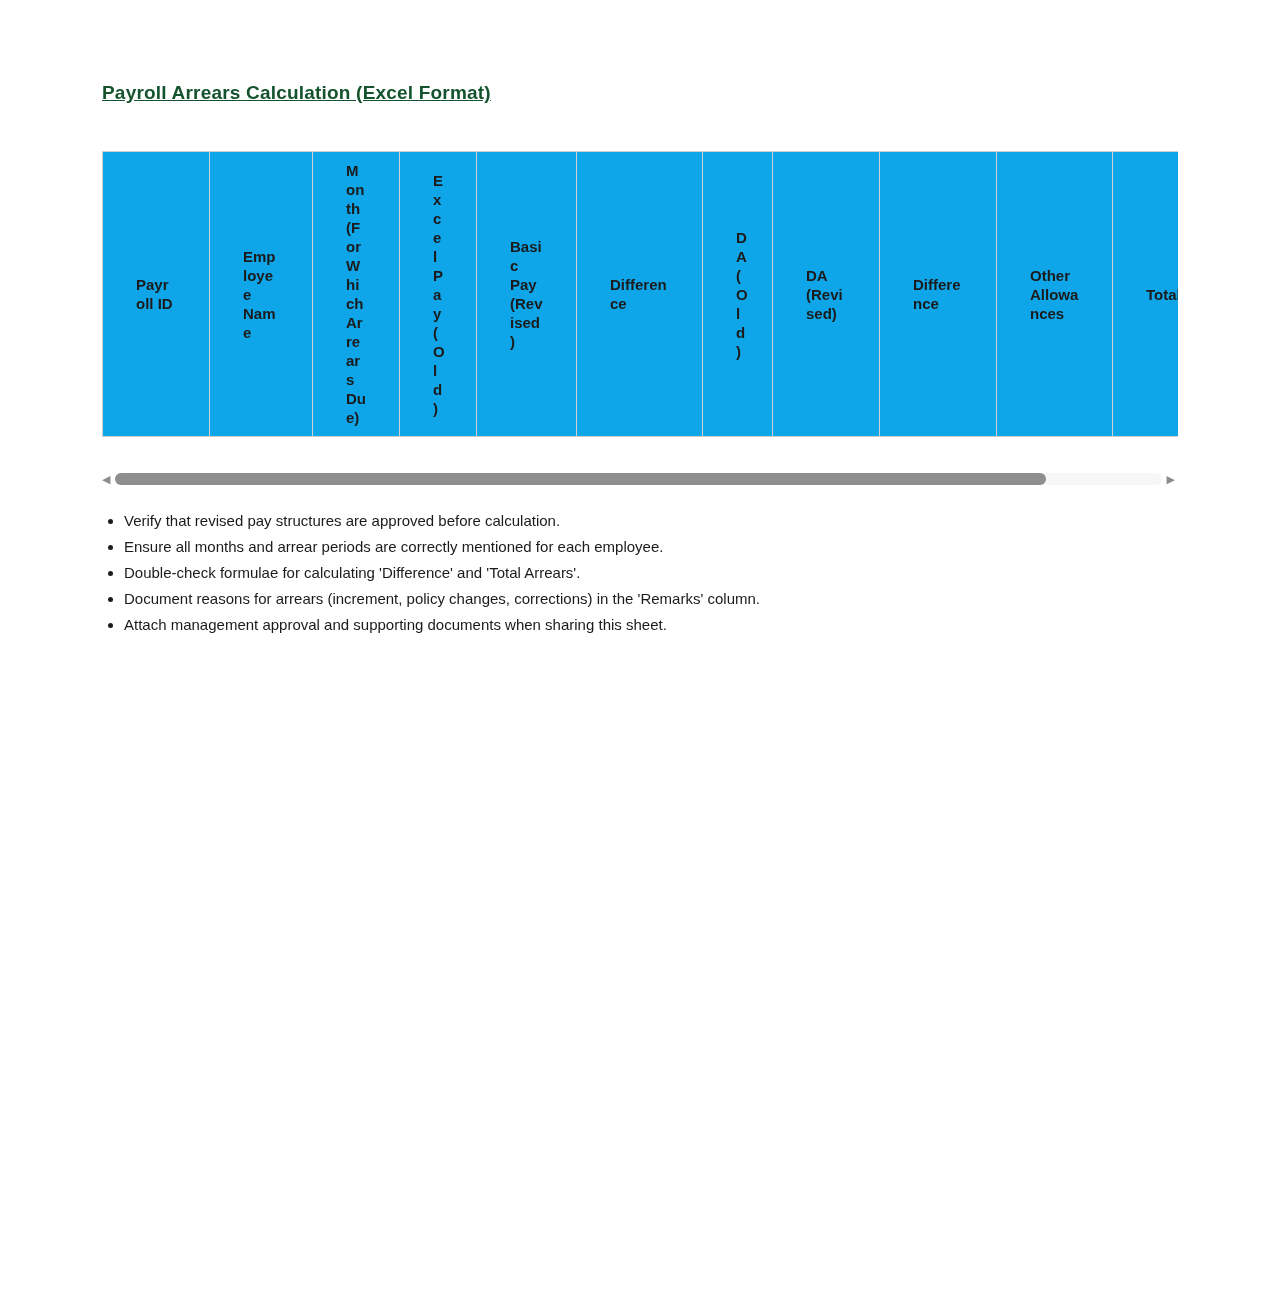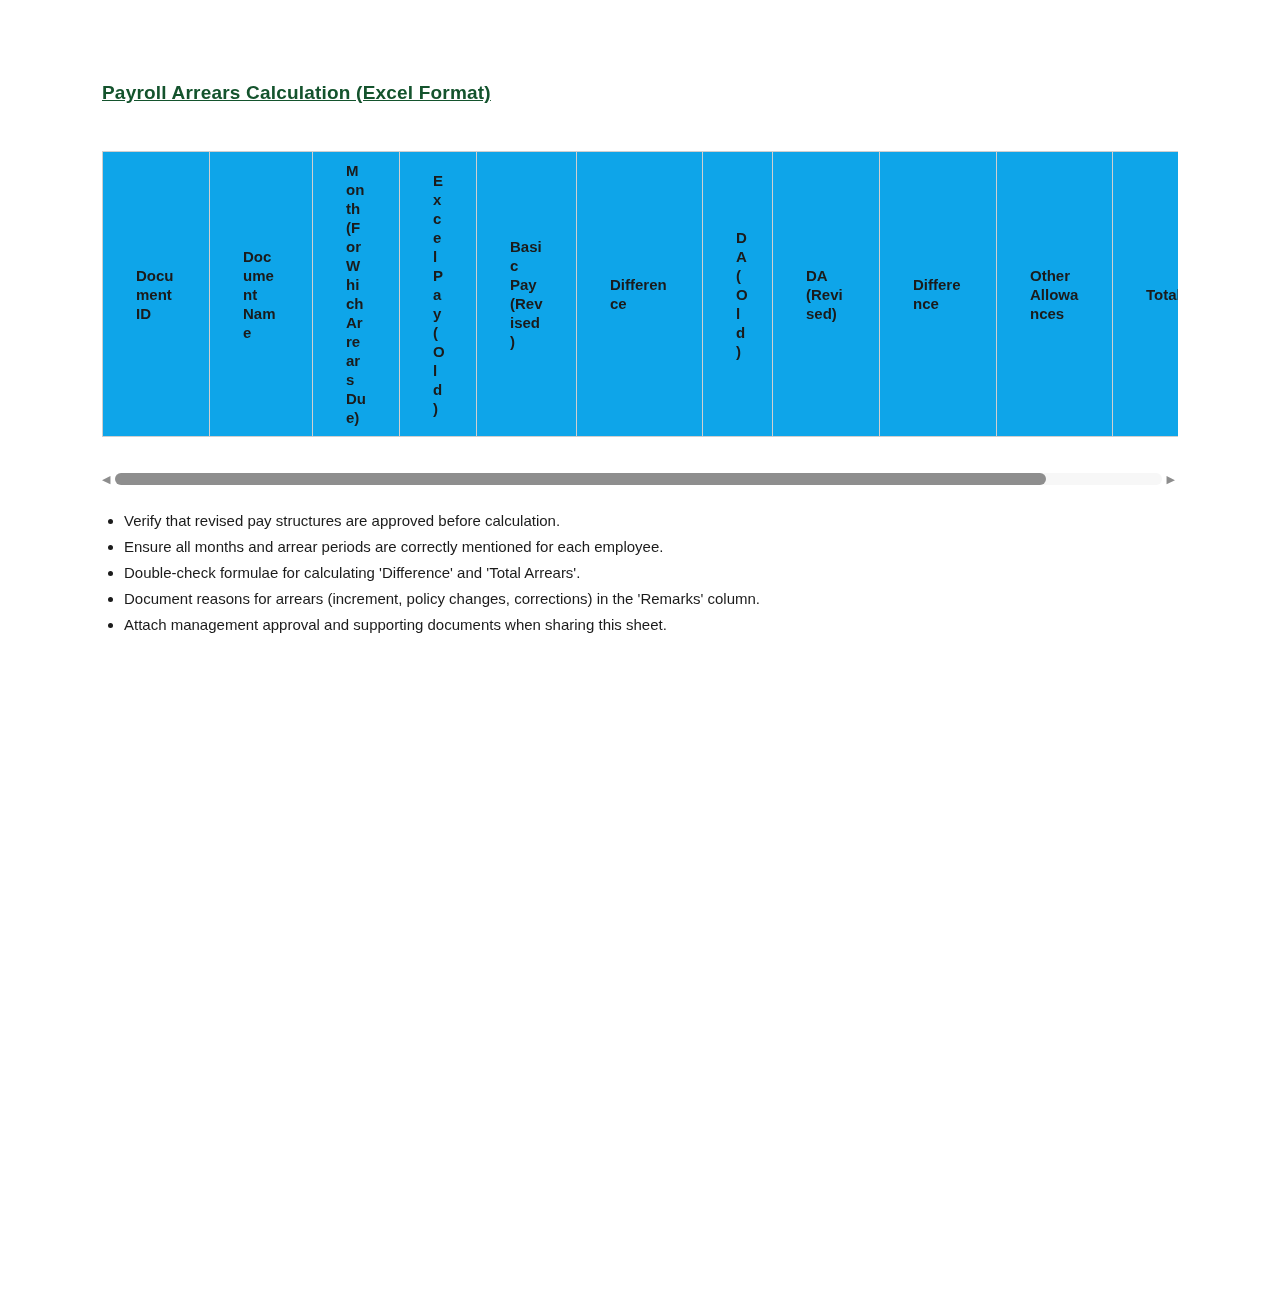--- a/index.html
+++ b/index.html
@@ -112,22 +112,22 @@
           <col style="width:100px">
           <col style="width:126px">
         <col style="width:70px">
           <col style="width:107px">
           <col style="width:117px">
         <col style="width:116px">
           <col style="width:160px">
       </colgroup>
       <thead>
         <tr>
-          <th>Document ID</th>
-          <th>Document Name</th>
+          <th>Payroll ID</th>
+          <th>Employee Name</th>
           <th>Month (For Which Arrears Due)</th>
           <th>Excel Pay (Old)</th>
           <th>Basic Pay (Revised)</th>
           <th>Difference</th>
           <th>DA (Old)</th>
           <th>DA (Revised)</th>
           <th>Difference</th>
           <th>Other Allowances</th>
           <th>Total Arrears</th>
         </tr>

